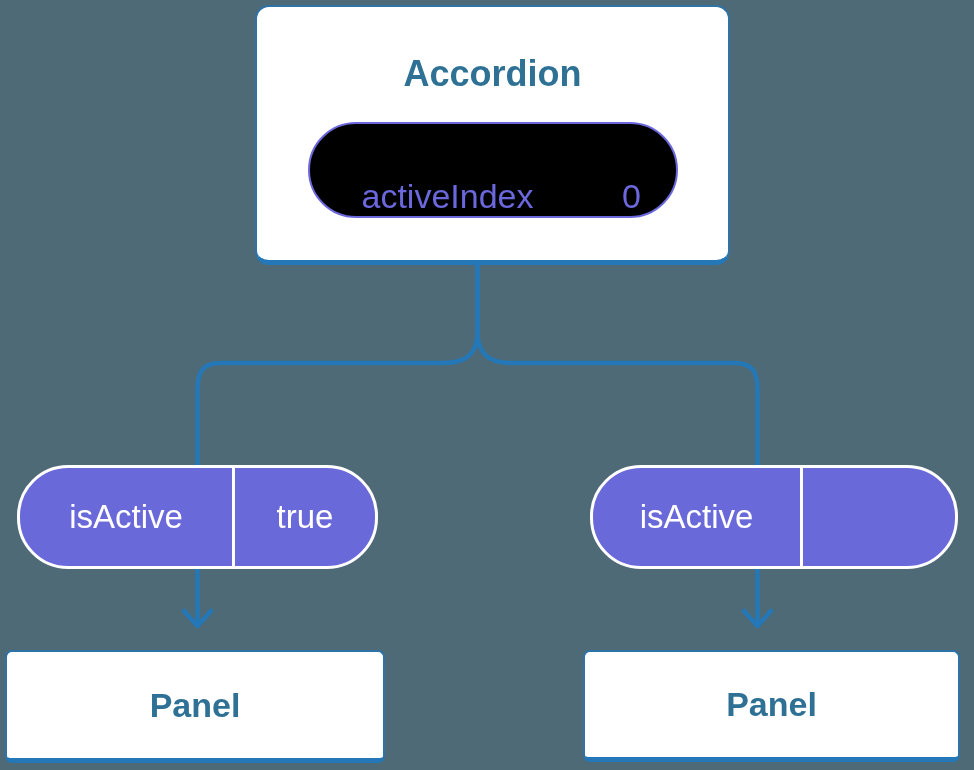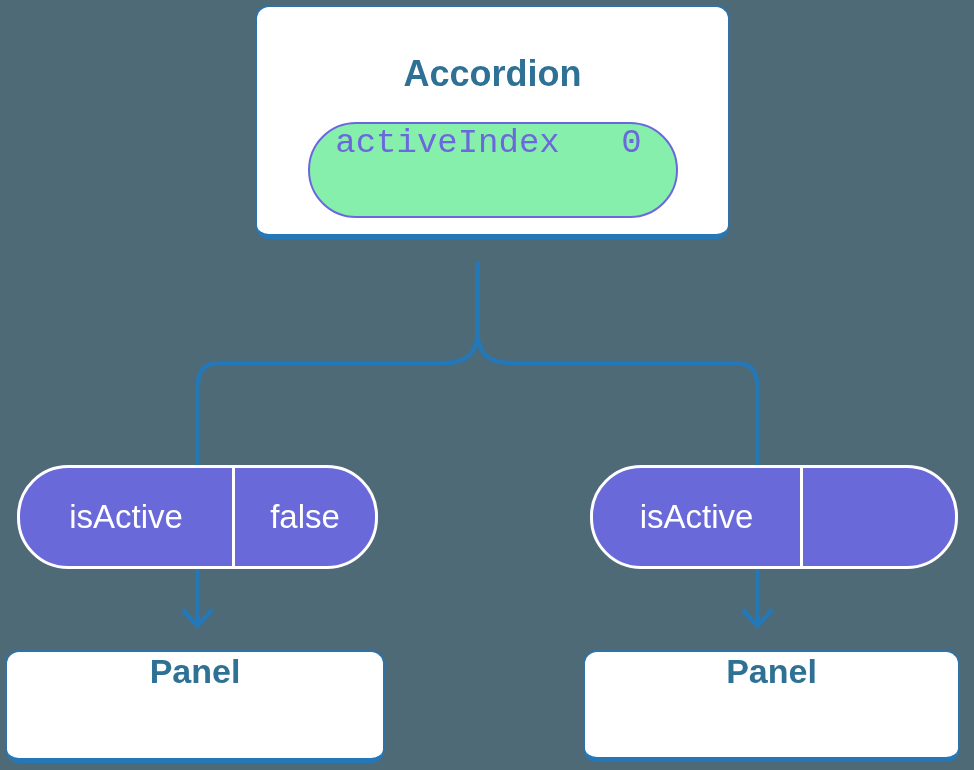--- a/index.html
+++ b/index.html
@@ -21,39 +21,38 @@
 
   
   .card{
     position:absolute;z-index:2;
     background:#ffffff;
     border:2px solid var(--card-border,#2e72a6);
     border-bottom:5px solid var(--connector,#2478b8);
     box-sizing:border-box;
   }
   .root-card{
-    left:255px;top:5px;width:475px;height:234px;
+    left:255px;top:5px;width:475px;height:260px;
     border-radius:14px;
     padding-top:44px;
   }
   .root-title{
     text-align:center;
     font-size:36px;line-height:46px;font-weight:600;
     color:var(--title-text,#2e7195);
   }
   .prop-pill{
     width:370px;height:96px;
     margin:25px auto 0;
     border:2px solid var(--purple,#6b68dd);
     border-radius:48px;
     box-sizing:border-box;
-    display:flex;align-items:flex-start;
+    display:flex;align-items:flex-end;
     overflow:hidden;
-    background:#86efac;
-    font-family:Liberation Mono, monospace;
+    background:#000000;
   }
   .prop-pill .pill-label{
     flex:0 0 276px;
     display:flex;align-items:center;justify-content:center;
     font-size:34px;color:var(--purple,#6b68dd);
   }
   .prop-pill .pill-divider{
     width:2px;background:var(--purple,#6b68dd);
   }
   .prop-pill .pill-value{
@@ -83,22 +82,22 @@
     display:flex;align-items:center;justify-content:center;
     font-size:33px;color:#ffffff;
   }
   .state-pill-left{left:17px;top:465px;width:361px;}
   .state-pill-left .pill-label{flex:0 0 212px;}
   .state-pill-right{left:590px;top:465px;width:368px;}
   .state-pill-right .pill-label{flex:0 0 207px;}
 
   
   .panel-card{
-    border-radius:14px;
-    display:flex;justify-content:center;
+    border-radius:7px;
+    display:flex;align-items:center;justify-content:center;
     font-size:34px;font-weight:600;
     color:var(--title-text,#2e7195);
   }
   .panel-card-left{left:5px;top:650px;width:380px;height:113px;}
   .panel-card-right{left:583px;top:650px;width:377px;height:112px;}
 </style>
 </head>
 <body>
 
 <div class="stage">
@@ -115,21 +114,21 @@
     <div class="prop-pill">
       <div class="pill-label">activeIndex</div>
       <div class="pill-divider"></div>
       <div class="pill-value">0</div>
     </div>
   </div>
 
   <div class="state-pill state-pill-left">
     <div class="pill-label">isActive</div>
     <div class="pill-divider"></div>
-    <div class="pill-value">false</div>
+    <div class="pill-value">true</div>
   </div>
 
   <div class="state-pill state-pill-right">
     <div class="pill-label">isActive</div>
     <div class="pill-divider"></div>
   </div>
 
   <div class="card panel-card panel-card-left">
     <span>Panel</span>
   </div>

